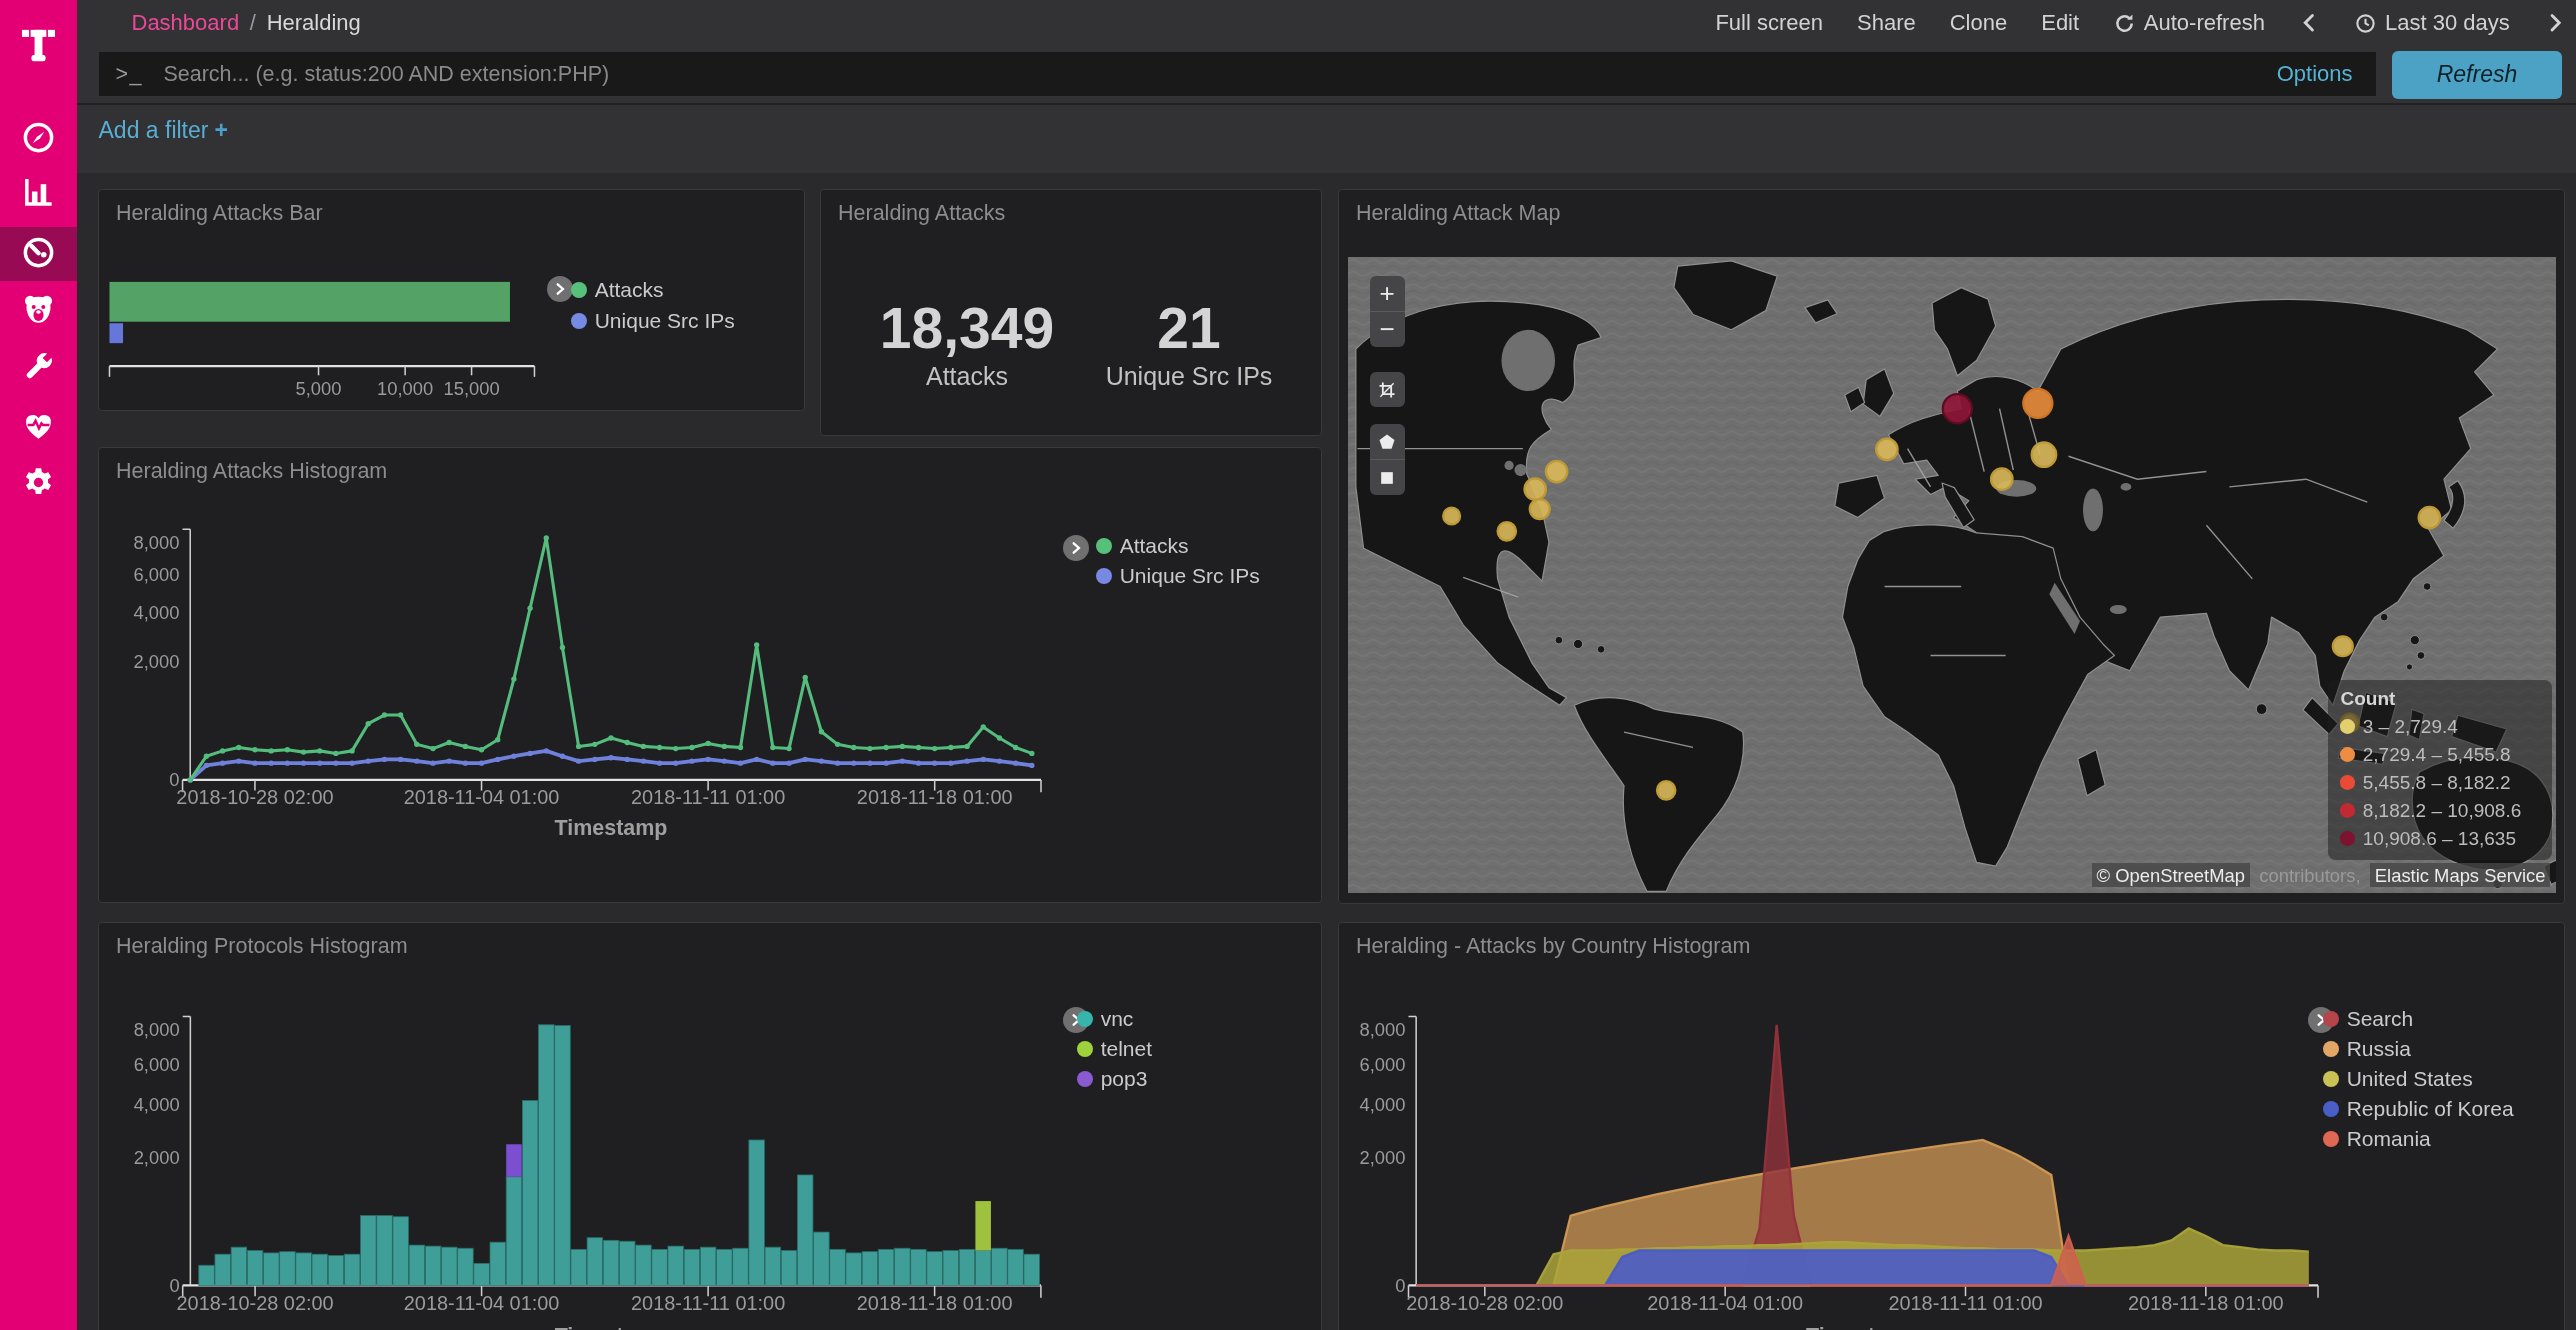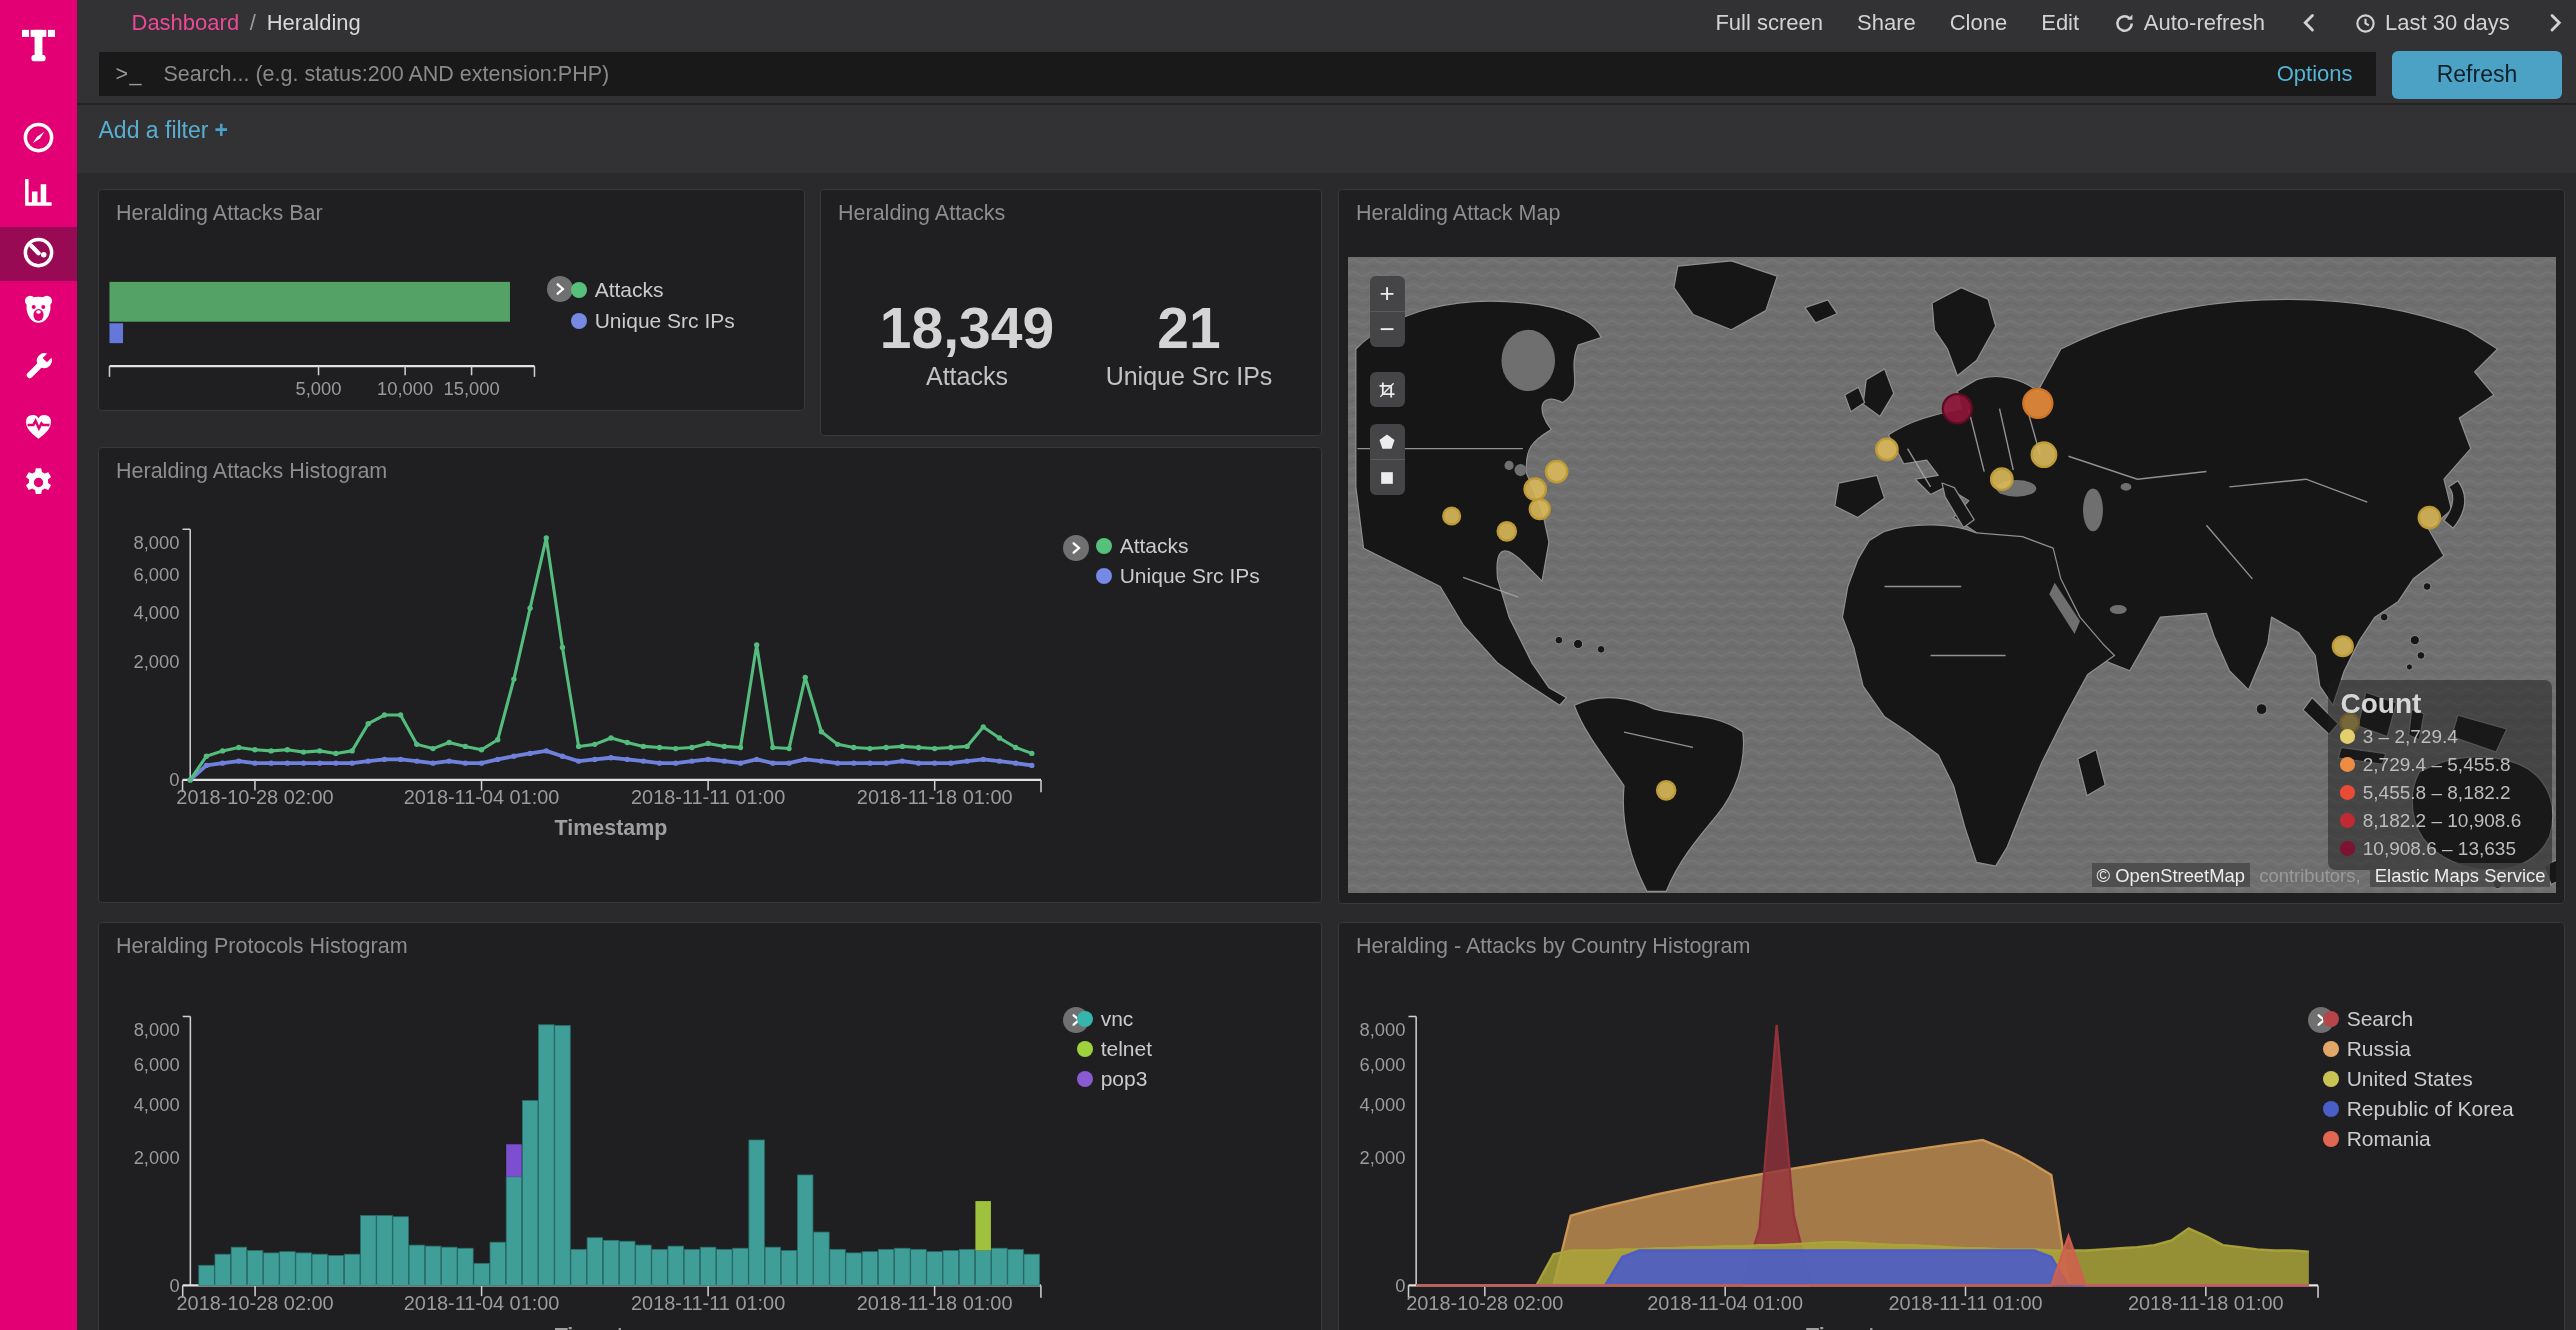--- a/index.html
+++ b/index.html
@@ -19,21 +19,21 @@
   .nav-item{display:flex;align-items:center;gap:7.7px;cursor:pointer;white-space:nowrap;}
   .nav-item svg{display:block;}
   
   #searchrow{position:absolute;left:77px;top:46px;width:2499px;height:57px;background:#323234;}
   #searchbox{position:absolute;left:21.5px;top:6.1px;width:2277px;height:44px;background:#191919;display:flex;align-items:center;}
   #search-prompt{color:#9a9a9a;font-size:21.5px;margin-left:17px;letter-spacing:1.5px;}
   #search-input{flex:1;background:transparent;border:none;outline:none;color:#dddddd;font-size:21.5px;margin-left:18.4px;font-family:inherit;}
   #search-input::placeholder{color:#8a8a8a;}
   #options-link{color:#54b2d3;font-size:22px;margin-right:23px;cursor:pointer;}
   #refresh-btn{position:absolute;left:2315px;top:4.6px;width:170px;height:48px;background:#4ba2c4;border:none;border-radius:6.1px;
-               color:#10212a;font-size:23px;font-family:inherit;cursor:pointer;}
+               color:#10212a;font-size:23px;font-family:inherit;cursor:pointer;font-style:italic;}
   #search-divider{position:absolute;left:77px;top:103px;width:2499px;height:2.3px;background:#222224;}
   
   #filterrow{position:absolute;left:77px;top:105px;width:2499px;height:68px;background:#323234;}
   #addfilter{position:absolute;left:21.5px;top:12px;font-size:23px;color:#58aed2;cursor:pointer;}
   #addfilter .plus{font-weight:bold;margin-left:6.1px;color:#4aa0c9;}
   
   .panel{position:absolute;background:#1f1f21;border:1.5px solid #3a3a3c;border-radius:4.6px;box-sizing:border-box;}
   .panel-title{position:absolute;left:17px;top:10.7px;font-size:21.5px;color:#8d8d8d;white-space:nowrap;}
   
   .metric-block{position:absolute;text-align:center;}
@@ -44,21 +44,21 @@
   .legend-rows{position:absolute;display:flex;flex-direction:column;}
   .legend-row{display:flex;align-items:center;height:30px;cursor:pointer;}
   .legend-dot{width:16px;height:16px;border-radius:50%;margin-right:7.7px;flex:none;}
   .legend-label{font-size:21px;color:#cbcbcb;white-space:nowrap;}
   
   #mapbox{position:absolute;left:9.2px;top:67px;width:1208px;height:636px;overflow:hidden;background:#6f6f6f;}
   .map-ctl{position:absolute;left:21.5px;width:35px;background:#454547;border-radius:6.1px;overflow:hidden;z-index:5;}
   .map-btn{width:35px;height:35px;display:flex;align-items:center;justify-content:center;color:#ececec;font-size:26px;cursor:pointer;}
   .map-btn + .map-btn{border-top:0.8px solid #5a5a5c;}
   #map-legend{position:absolute;left:980px;top:423px;width:224px;background:rgba(28,28,28,0.5);border-radius:7.7px;padding:7.7px 12.3px;box-sizing:border-box;z-index:6;}
-  #map-legend .lg-title{font-size:28px;font-weight:bold;color:#d6d6d6;margin-bottom:3.1px;}
+  #map-legend .lg-title{font-size:19px;font-weight:bold;color:#d6d6d6;margin-bottom:3.1px;}
   .lg-row{display:flex;align-items:center;height:28px;}
   .lg-dot{width:14.6px;height:14.6px;border-radius:50%;margin-right:7.7px;flex:none;}
   .lg-label{font-size:19px;color:#bdbdbd;white-space:nowrap;}
   #map-attrib{position:absolute;right:6.1px;bottom:6.1px;font-size:18.4px;z-index:6;white-space:nowrap;}
   #map-attrib span{padding:1.5px 4.6px;}
   #map-attrib .att-link{background:rgba(70,70,70,0.8);color:#ececec;}
   #map-attrib .att-mid{color:#9a9a9a;}
   svg text{font-family:"Liberation Sans","DejaVu Sans",sans-serif;}
 </style>
 </head>

